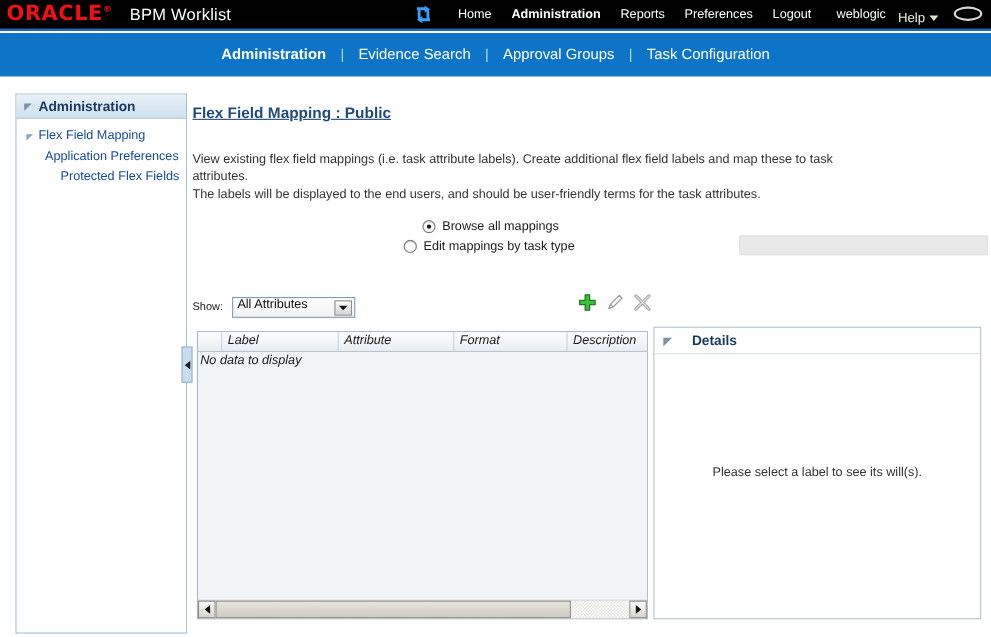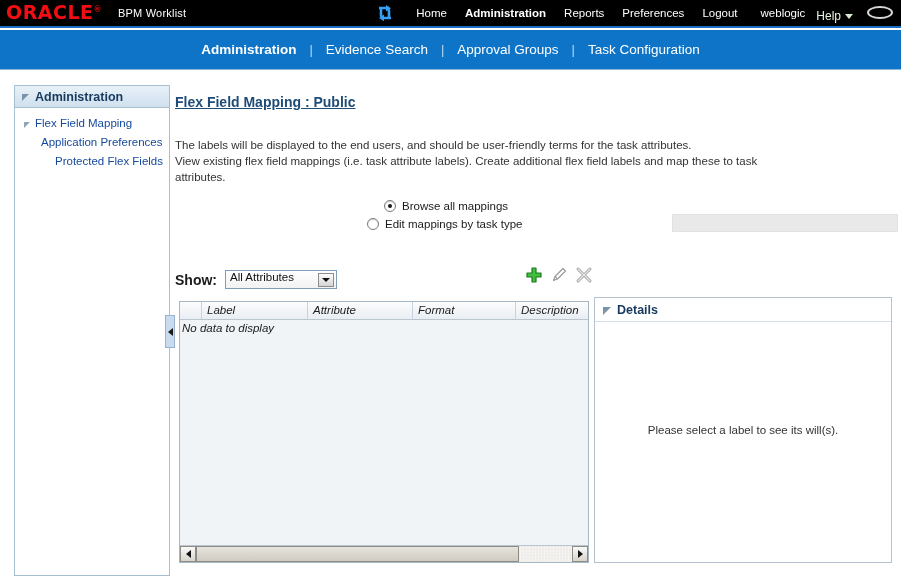--- a/index.html
+++ b/index.html
@@ -30,21 +30,21 @@
     position: relative;
     top: -1px;
   }
   .oracle-logo .tm {
     font-size: 8px;
     vertical-align: super;
   }
   .app-title {
     margin-left: 16px;
     color: #ffffff;
-    font-size: 11px;
+    font-size: 15px;
     font-weight: normal;
     letter-spacing: 0.2px;
   }
   .topbar-right {
     margin-left: auto;
     display: flex;
     align-items: center;
     height: 100%;
     padding-right: 8px;
   }
@@ -249,24 +249,23 @@
     border: 1px solid #e2e2e2;
   }
 
   
   .show-row {
     position: absolute;
     left: 5px; top: 199px;
     display: flex; align-items: center;
   }
   .show-label {
-    font-size: 14px;
+    font-size: 10px;
     color: #1a1a1a;
     margin-right: 8px;
-    font-weight: bold;
   }
   .sel {
     width: 112px; height: 19px;
     border: 1px solid #7f9db9;
     background: linear-gradient(to bottom,#ffffff 0%, #f2f2f2 100%);
     display: flex; align-items: flex-start;
     position: relative;
     cursor: pointer;
   }
   .sel-text {
@@ -413,20 +412,21 @@
     width: 0; height: 0;
     border-left: 8px solid #7a93a8;
     border-bottom: 8px solid transparent;
     margin-right: 6px;
     position: relative; top: 1px;
   }
   .details-title {
     font-size: 12.5px;
     font-weight: bold;
     color: #173a5e;
+    margin-left: 12px;
   }
   .details-msg {
     position: absolute;
     left: 0; top: 0;
     width: 100%; height: 100%;
     display: flex; align-items: center; justify-content: center;
     font-size: 11.5px;
     color: #333333;
     pointer-events: none;
   }
@@ -498,22 +498,22 @@
         <span class="label">Protected Flex Fields</span>
       </div>
     </div>
   </div>
 
   <div class="main">
 
     <div class="page-title">Flex Field Mapping : Public</div>
 
     <div class="page-desc">
+      <div>View existing flex field mappings (i.e. task attribute labels). Create additional flex field labels and map these to task attributes.</div>
       <div>The labels will be displayed to the end users, and should be user-friendly terms for the task attributes.</div>
-      <div>View existing flex field mappings (i.e. task attribute labels). Create additional flex field labels and map these to task attributes.</div>
     </div>
 
     <div class="radio-block">
       <div class="radio-row r1">
         <span class="rbtn on"></span>
         <span class="radio-label">Browse all mappings</span>
       </div>
       <div class="radio-row">
         <span class="rbtn"></span>
         <span class="radio-label">Edit mappings by task type</span>

